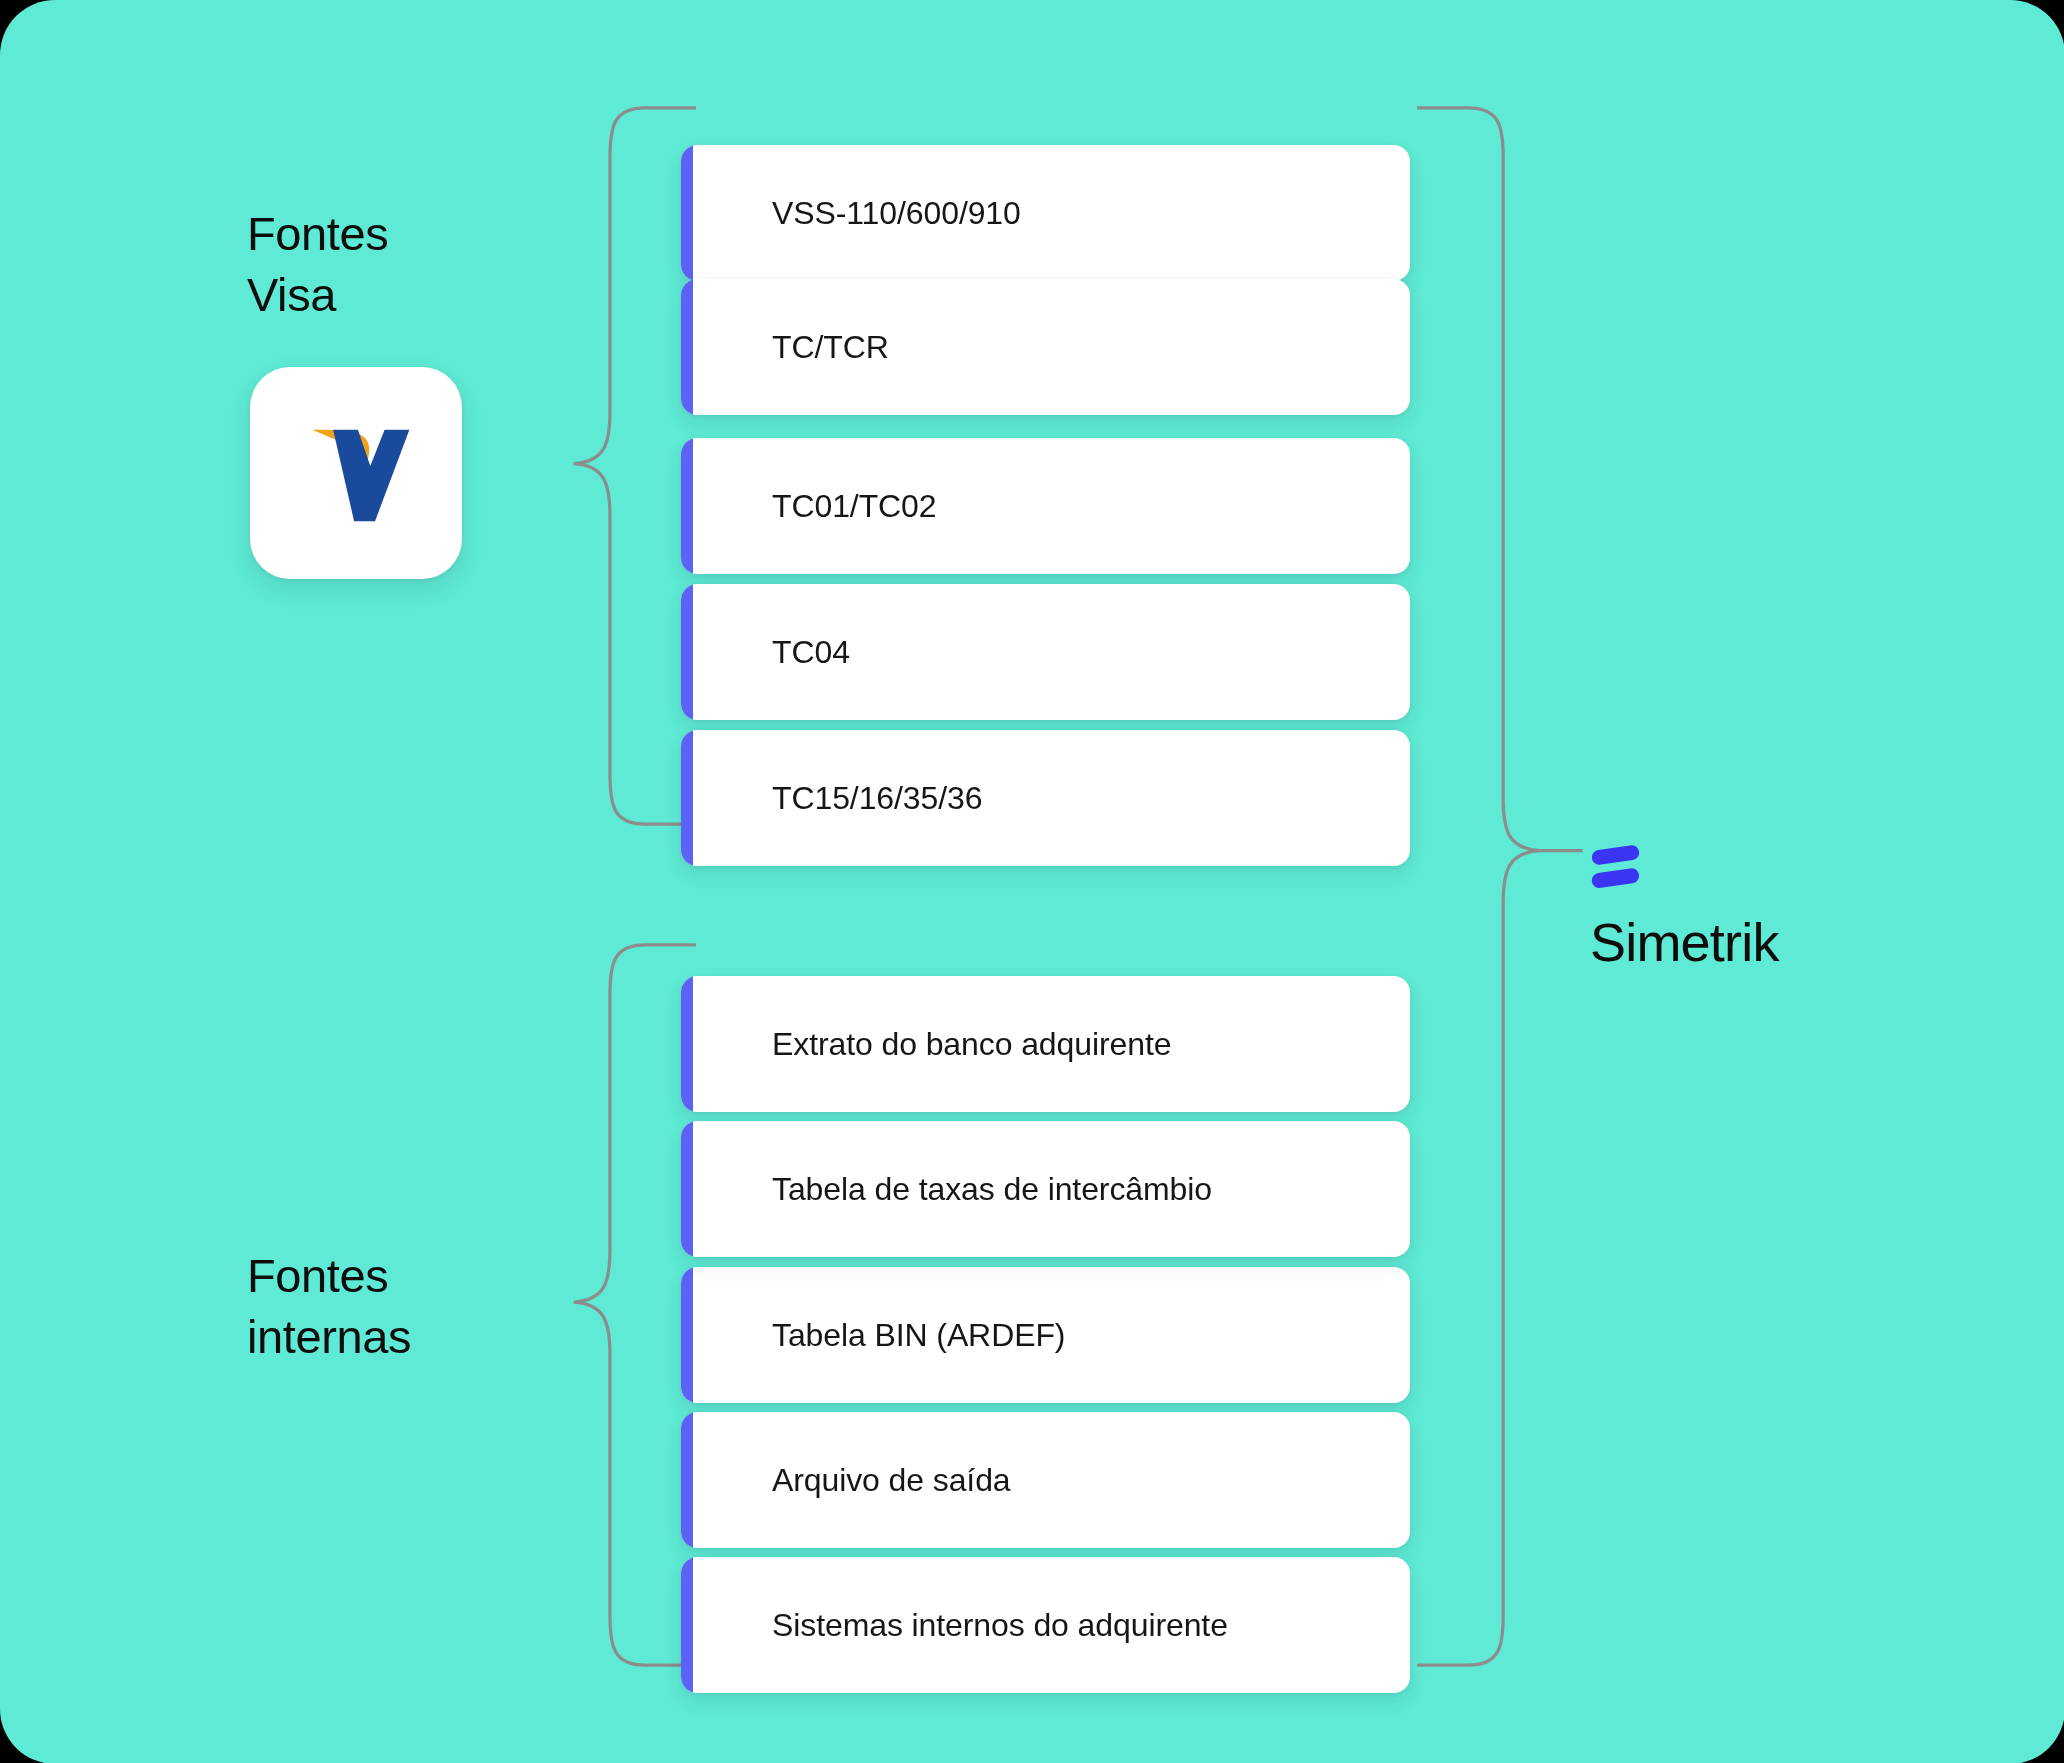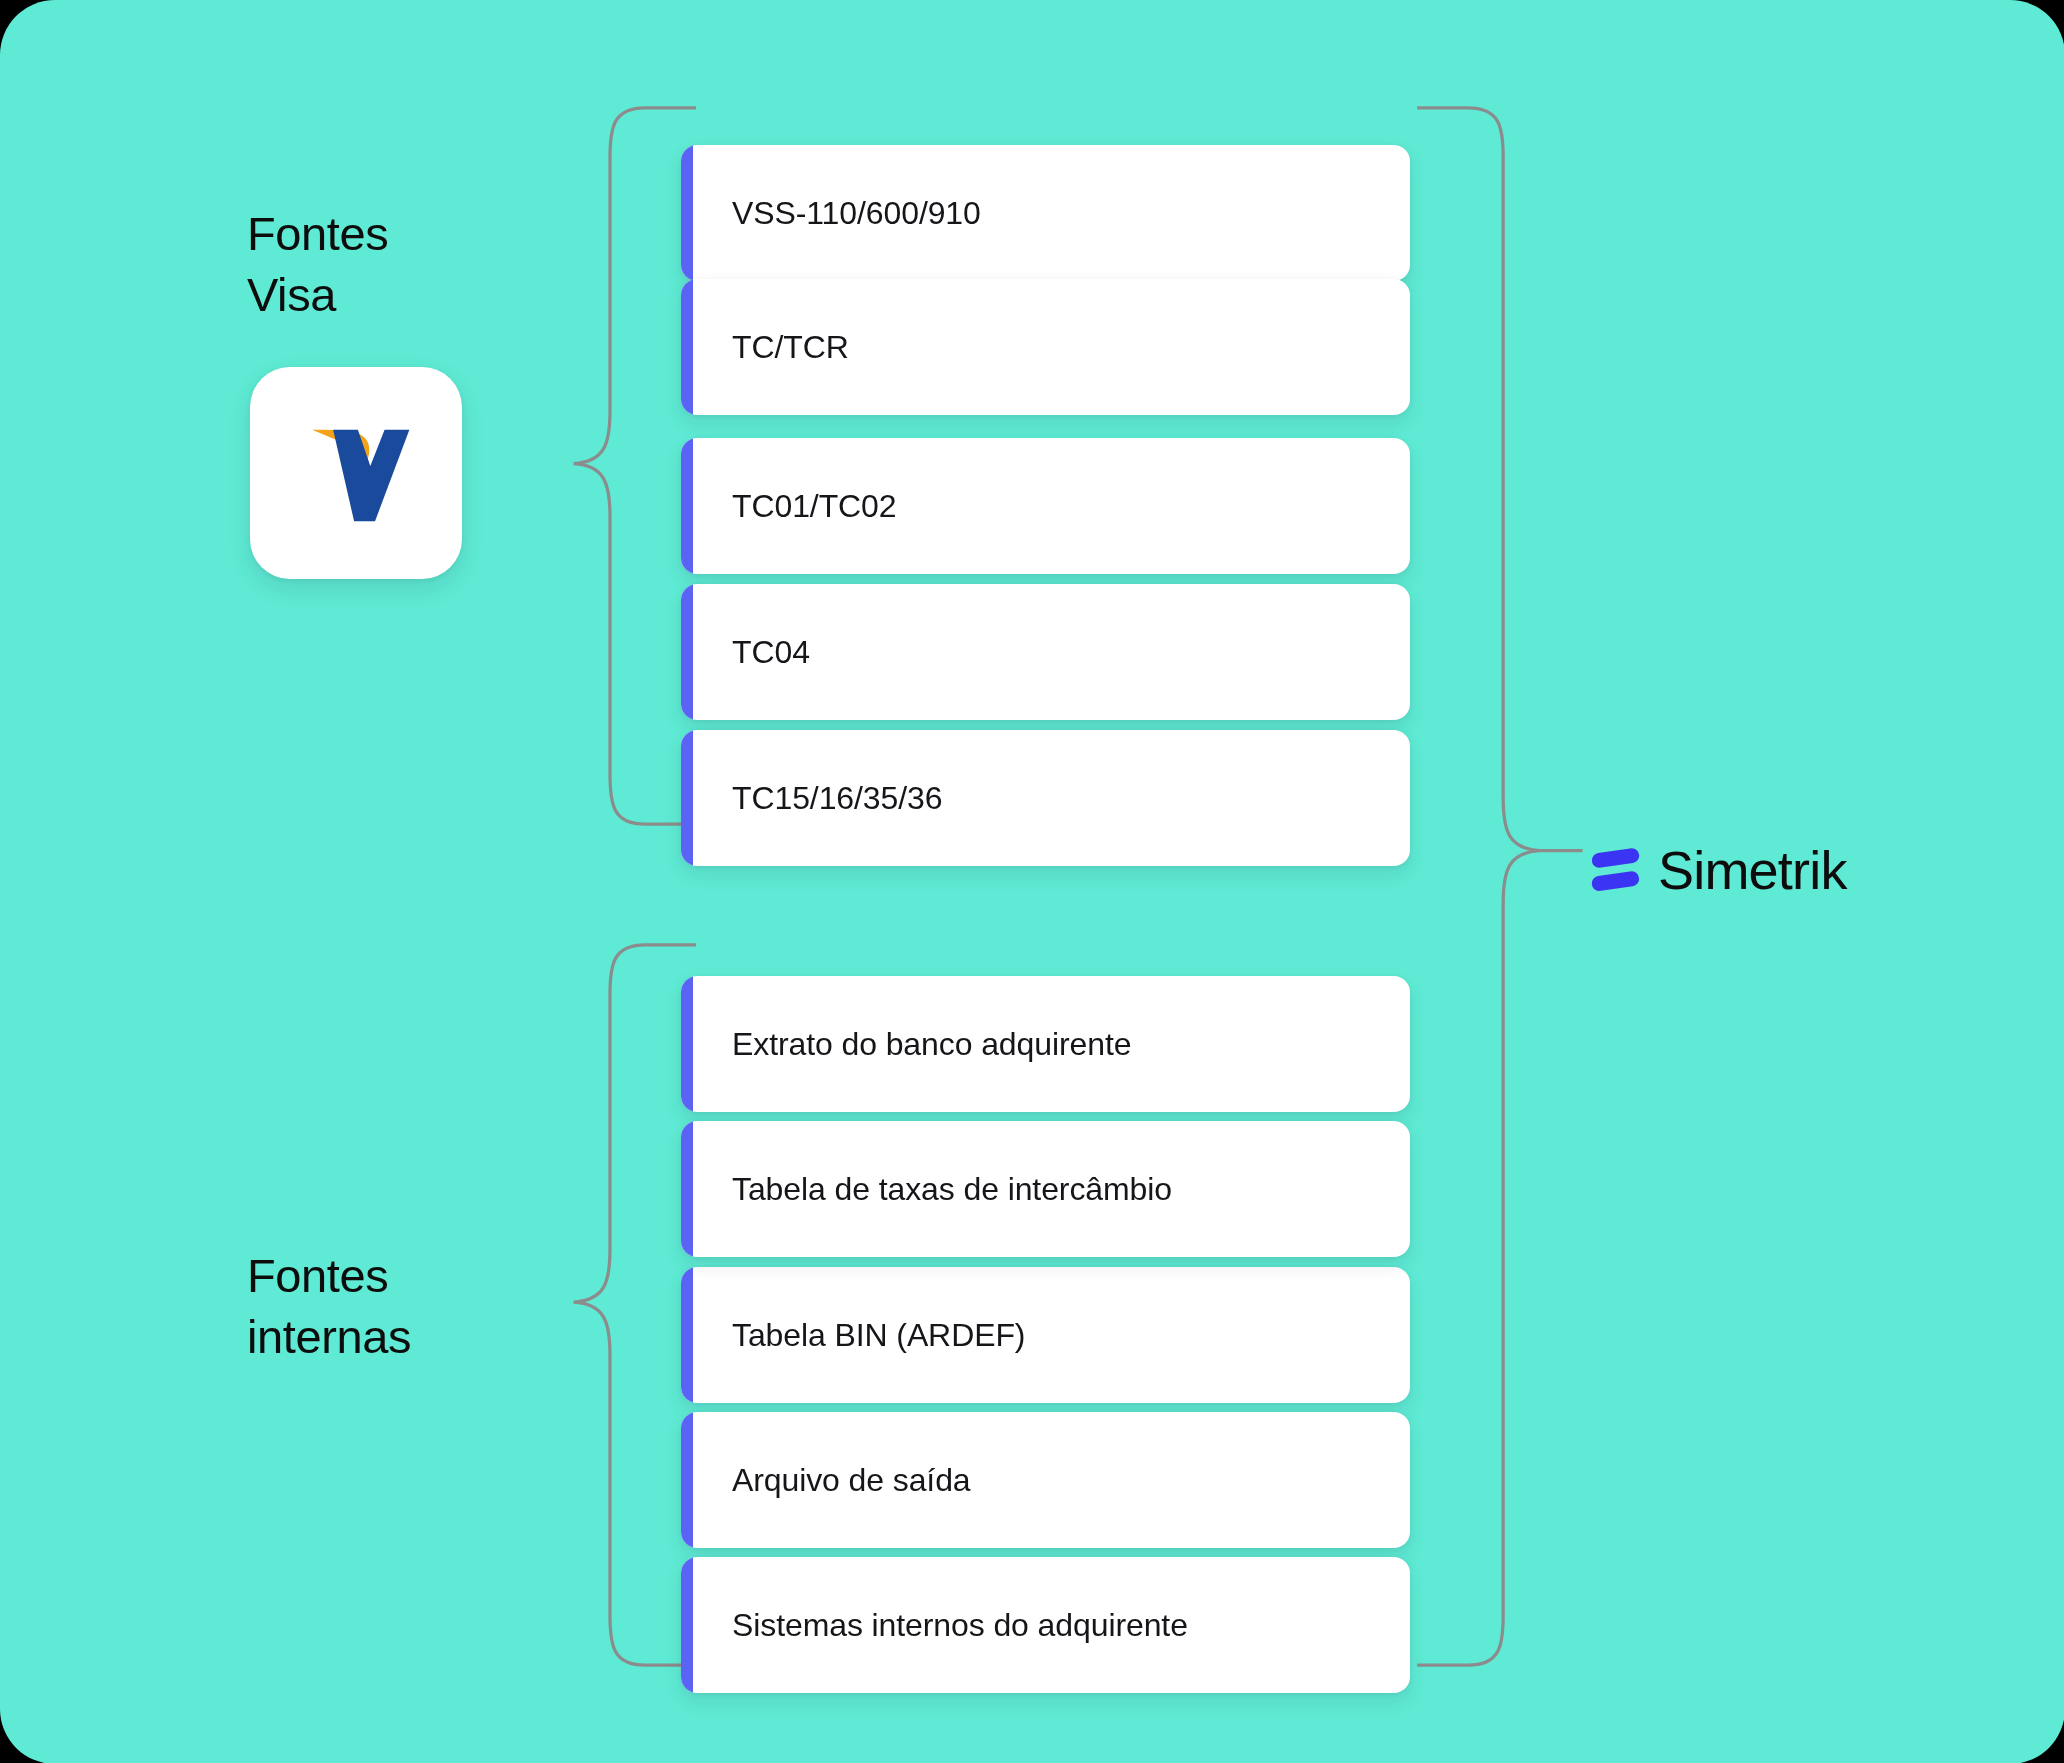--- a/index.html
+++ b/index.html
@@ -67,20 +67,21 @@
     width: 729px;
     height: 136px;
     background: #FFFFFF;
     border-radius: 16.3px;
     box-shadow: 0 8.6px 19px rgba(22,24,40,0.085),
                 0 1.9px 4.8px rgba(22,24,40,0.05);
     display: flex;
     align-items: center;
     box-sizing: border-box;
     overflow: hidden;
+    padding-left: 40px;
   }
   .card-accent {
     position: absolute;
     left: 0;
     top: 0;
     width: 12.4px;
     height: 100%;
     background: #5B63F5;
     border-top-left-radius: 16.3px;
     border-bottom-left-radius: 16.3px;
@@ -94,22 +95,23 @@
     letter-spacing: -0.1px;
     white-space: nowrap;
   }
 
   
   #simetrik {
     position: absolute;
     left: 1590px;
     top: 842px;
     display: flex;
-    align-items: flex-end;
+    align-items: flex-start;
     gap: 18px;
+    flex-direction: column;
   }
   #simetrik-mark { width: 50px; height: 54px; display: block; }
   #simetrik-name {
     font-size: 54px;
     line-height: 57px;
     color: #0D0D0D;
     letter-spacing: -0.8px;
   }
 </style>
 </head>

